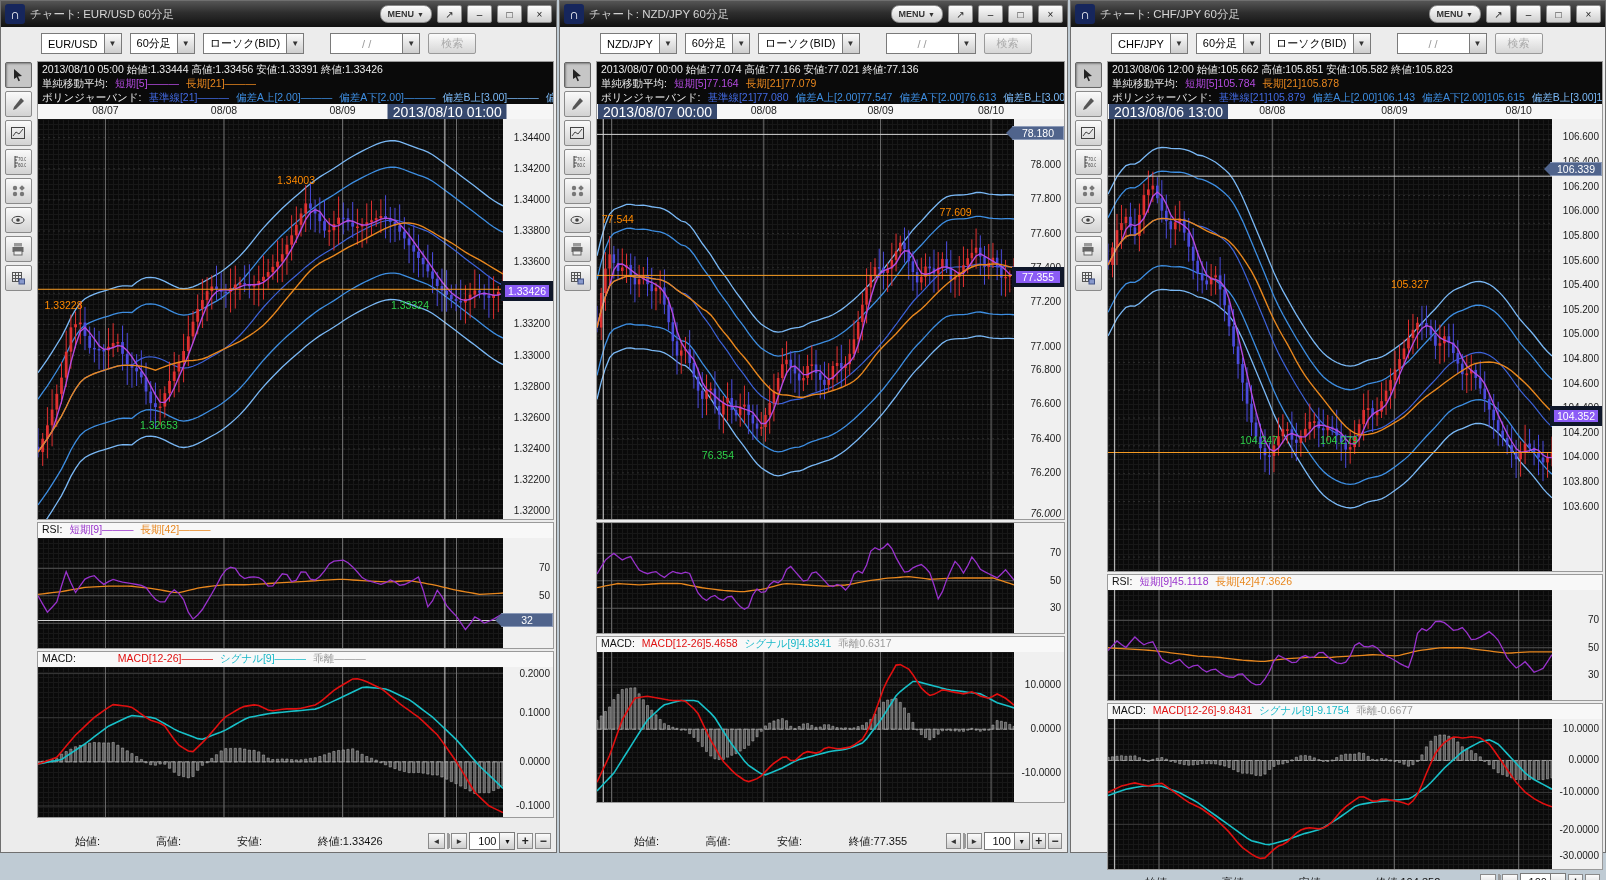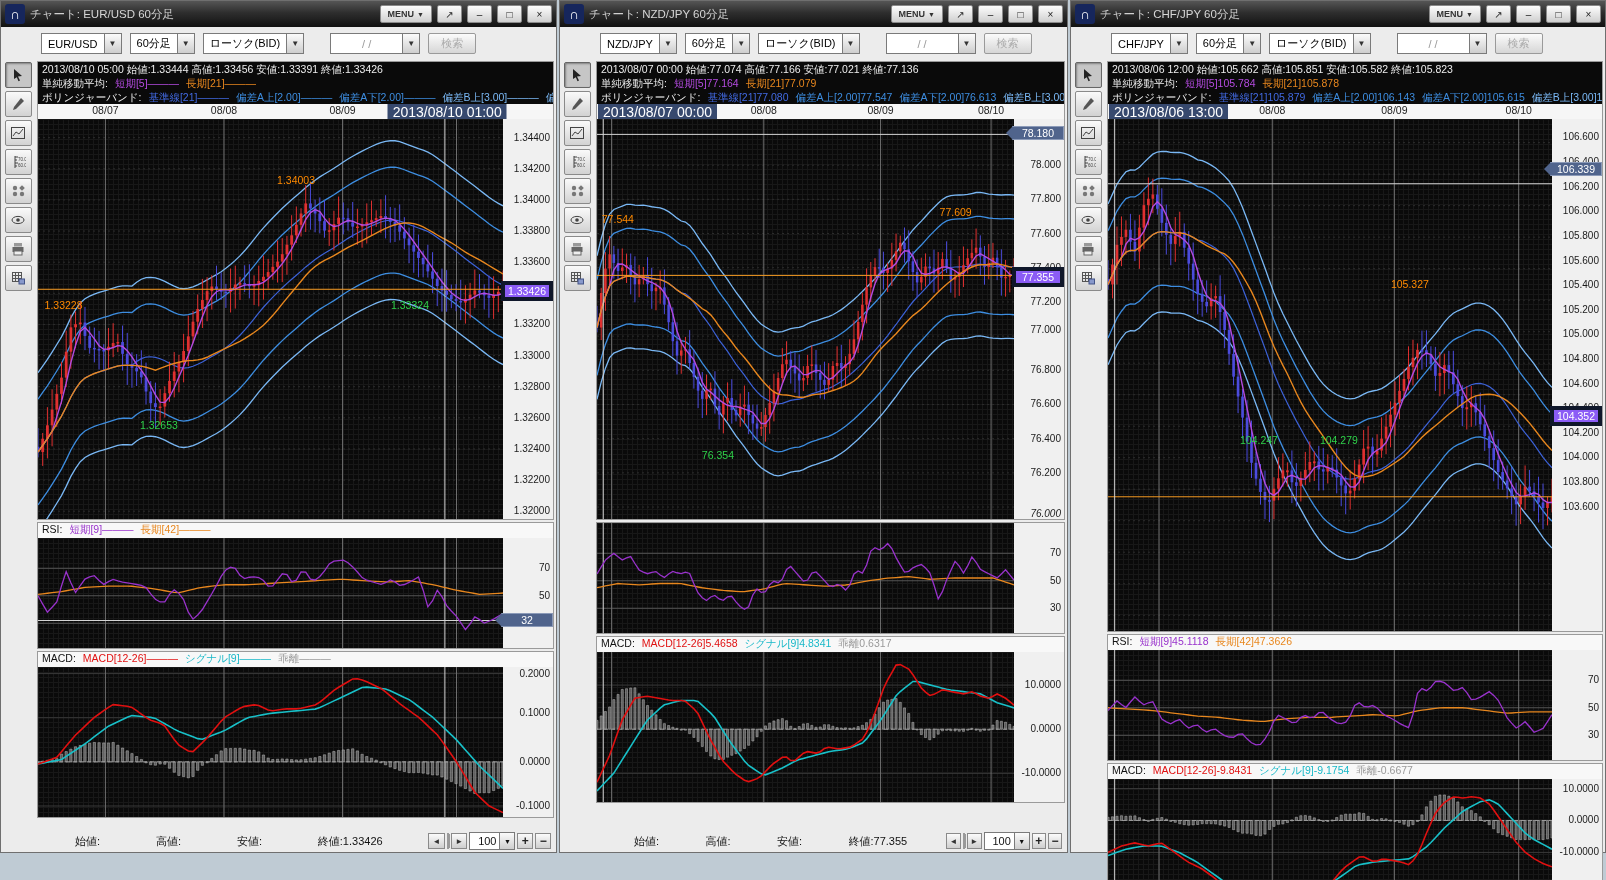--- a/index.html
+++ b/index.html
@@ -8,21 +8,21 @@
          font-family:"Liberation Sans","DejaVu Sans",sans-serif; }
   .window { height:853px; background:#ececec; border:1px solid #6f6f6f;
             display:flex; flex-direction:column; flex:0 0 auto; }
   
   .titlebar { height:26px; background:linear-gradient(#555 0%,#2e2e2e 45%,#111 100%);
               display:flex; align-items:center; padding:0 4px; gap:5px; flex:0 0 auto; }
   .logo { width:20px; height:20px; background:#16265c; border-radius:3px; color:#fff;
           font-weight:bold; font-size:14px; display:flex; align-items:center; justify-content:center; }
   .win-title { color:#d6d6d6; font-size:11.5px; flex:1; white-space:nowrap; overflow:hidden; }
   .menu-btn { height:18px; padding:0 7px; font-size:9px; font-weight:bold; color:#333;
-              background:linear-gradient(#fdfdfd,#cfcfcf); border:1px solid #8a8a8a; border-radius:2px;
+              background:linear-gradient(#fdfdfd,#cfcfcf); border:1px solid #8a8a8a; border-radius:8px;
               display:flex; align-items:center; gap:3px; }
   .win-btn { width:25px; height:18px; font-size:10px; color:#222;
              background:linear-gradient(#fdfdfd,#cfcfcf); border:1px solid #8a8a8a; border-radius:2px;
              display:flex; align-items:center; justify-content:center; }
   
   .toolbar { height:33px; display:flex; align-items:center; gap:8px; padding:0 6px 0 40px;
              background:#ececec; flex:0 0 auto; }
   .combo { display:flex; height:21px; }
   .combo .val { background:#fff; border:1px solid #7a7a7a; border-right:none; font-size:11px;
                 display:flex; align-items:center; padding:0 6px; white-space:nowrap; }
@@ -469,21 +469,21 @@
                 </svg>
             </div>
             <div class="gutter">
                 <div class="tick" style="top: 24.25px;">70</div>
                 <div class="tick" style="top: 51.75px;">50</div>
                 <div class="badge blue" style="top: 74.5px;">32</div>
               </div>
           </div>
         </div>
         <div class="pane">
-          <div class="ind-header"><span style="color: rgb(17, 17, 17); margin-right: 7px;">MACD:</span><span style="color: rgb(224, 16, 16); margin-right: 7px;">MACD[12-26]———</span><span style="color: rgb(24, 184, 200); margin-right: 7px;">シグナル[9]———</span><span style="color: rgb(153, 153, 153); margin-right: 7px;">乖離———</span></div>
+          <div class="ind-header"><span style="color: rgb(17, 17, 17); margin-right: 7px;">MACD:</span><span style="color: rgb(224, 16, 16); margin-right: 7px; margin-left: 35px;">MACD[12-26]———</span><span style="color: rgb(24, 184, 200); margin-right: 7px;">シグナル[9]———</span><span style="color: rgb(153, 153, 153); margin-right: 7px;">乖離———</span></div>
           <div class="plot-row">
             <div class="plot-wrap" style="height:150px">
               <svg viewBox="0 0 1000 150" preserveAspectRatio="none">
                   <line x1="0" y1="6.617647058823524" x2="1000" y2="6.617647058823524" stroke="#3a3a3a" stroke-width="1" vector-effect="non-scaling-stroke"></line>
                   <line x1="0" y1="50.735294117647065" x2="1000" y2="50.735294117647065" stroke="#3a3a3a" stroke-width="1" vector-effect="non-scaling-stroke"></line>
                   <line x1="0" y1="94.8529411764706" x2="1000" y2="94.8529411764706" stroke="#3a3a3a" stroke-width="1" vector-effect="non-scaling-stroke"></line>
                   <line x1="0" y1="138.97058823529412" x2="1000" y2="138.97058823529412" stroke="#3a3a3a" stroke-width="1" vector-effect="non-scaling-stroke"></line>
                   <line x1="145" y1="0" x2="145" y2="150" stroke="#6e6e6e" stroke-width="1" vector-effect="non-scaling-stroke"></line>
                   <line x1="400" y1="0" x2="400" y2="150" stroke="#6e6e6e" stroke-width="1" vector-effect="non-scaling-stroke"></line>
                   <line x1="655" y1="0" x2="655" y2="150" stroke="#6e6e6e" stroke-width="1" vector-effect="non-scaling-stroke"></line>
@@ -970,21 +970,21 @@
             <div class="ann" style="color: rgb(255, 138, 0); left: 5%; top: 93.8547px;">77.544</div>
                 <div class="ann" style="color: rgb(47, 210, 74); left: 29%; top: 329.752px;">76.354</div>
                 <div class="ann" style="color: rgb(255, 138, 0); left: 86%; top: 87.0171px;">77.609</div>
               </div>
             <div class="gutter">
                 <div class="tick" style="top: 40.1538px;">78.000</div>
                 <div class="tick" style="top: 74.3419px;">77.800</div>
                 <div class="tick" style="top: 108.53px;">77.600</div>
                 <div class="tick" style="top: 142.718px;">77.400</div>
                 <div class="tick" style="top: 176.906px;">77.200</div>
-                <div class="tick" style="top: 205px; text-align: center;">77.000</div>
+                <div class="tick" style="top: 222px; text-align: center;">77.000</div>
                 <div class="tick" style="top: 245.282px;">76.800</div>
                 <div class="tick" style="top: 279.47px;">76.600</div>
                 <div class="tick" style="top: 313.658px;">76.400</div>
                 <div class="tick" style="top: 347.846px;">76.200</div>
                 <div class="tick" style="top: 389px; font-style: italic;">76.000</div>
                 <div class="badge orange" style="top: 148.41px;">77.355</div>
                 <div class="badge blue" style="top: 7.38462px;">78.180</div>
               </div>
           </div>
         </div>
@@ -1266,21 +1266,21 @@
           <div class="seg-line"><span style="color: rgb(237, 237, 237); margin-right: 7px;">ボリンジャーバンド:</span><span style="color: rgb(65, 105, 225); margin-right: 7px;">基準線[21]105.879</span><span style="color: rgb(61, 141, 224); margin-right: 7px;">偏差A上[2.00]106.143</span><span style="color: rgb(61, 141, 224); margin-right: 7px;">偏差A下[2.00]105.615</span><span style="color: rgb(122, 184, 245); margin-right: 7px;">偏差B上[3.00]106.275</span></div>
           <div class="xaxis-row">
               <div class="xaxis-inner">
                 <div class="xlab" style="left: 37%;">08/08</div>
                 <div class="xlab" style="left: 64.5%;">08/09</div>
                 <div class="xlab" style="left: 92.5%;">08/10</div>
                 <div class="date-badge" style="left: 1px;">2013/08/06 13:00</div>
               </div>
             </div>
           <div class="plot-row">
-            <div class="plot-wrap" style="height:512px">
+            <div class="plot-wrap" style="height:452px">
               <svg viewBox="0 0 1000 400" preserveAspectRatio="none">
                   <line x1="0" y1="18.461538461539163" x2="1000" y2="18.461538461539163" stroke="#2c2c2c" stroke-width="1" vector-effect="non-scaling-stroke" stroke-dasharray="2 3"></line>
                   <line x1="0" y1="43.07692307692238" x2="1000" y2="43.07692307692238" stroke="#2c2c2c" stroke-width="1" vector-effect="non-scaling-stroke" stroke-dasharray="2 3"></line>
                   <line x1="0" y1="67.69230769230734" x2="1000" y2="67.69230769230734" stroke="#2c2c2c" stroke-width="1" vector-effect="non-scaling-stroke" stroke-dasharray="2 3"></line>
                   <line x1="0" y1="92.3076923076923" x2="1000" y2="92.3076923076923" stroke="#2c2c2c" stroke-width="1" vector-effect="non-scaling-stroke" stroke-dasharray="2 3"></line>
                   <line x1="0" y1="116.92307692307726" x2="1000" y2="116.92307692307726" stroke="#2c2c2c" stroke-width="1" vector-effect="non-scaling-stroke" stroke-dasharray="2 3"></line>
                   <line x1="0" y1="141.53846153846223" x2="1000" y2="141.53846153846223" stroke="#2c2c2c" stroke-width="1" vector-effect="non-scaling-stroke" stroke-dasharray="2 3"></line>
                   <line x1="0" y1="166.15384615384545" x2="1000" y2="166.15384615384545" stroke="#2c2c2c" stroke-width="1" vector-effect="non-scaling-stroke" stroke-dasharray="2 3"></line>
                   <line x1="0" y1="190.76923076923043" x2="1000" y2="190.76923076923043" stroke="#2c2c2c" stroke-width="1" vector-effect="non-scaling-stroke" stroke-dasharray="2 3"></line>
                   <line x1="0" y1="215.3846153846154" x2="1000" y2="215.3846153846154" stroke="#2c2c2c" stroke-width="1" vector-effect="non-scaling-stroke" stroke-dasharray="2 3"></line>

